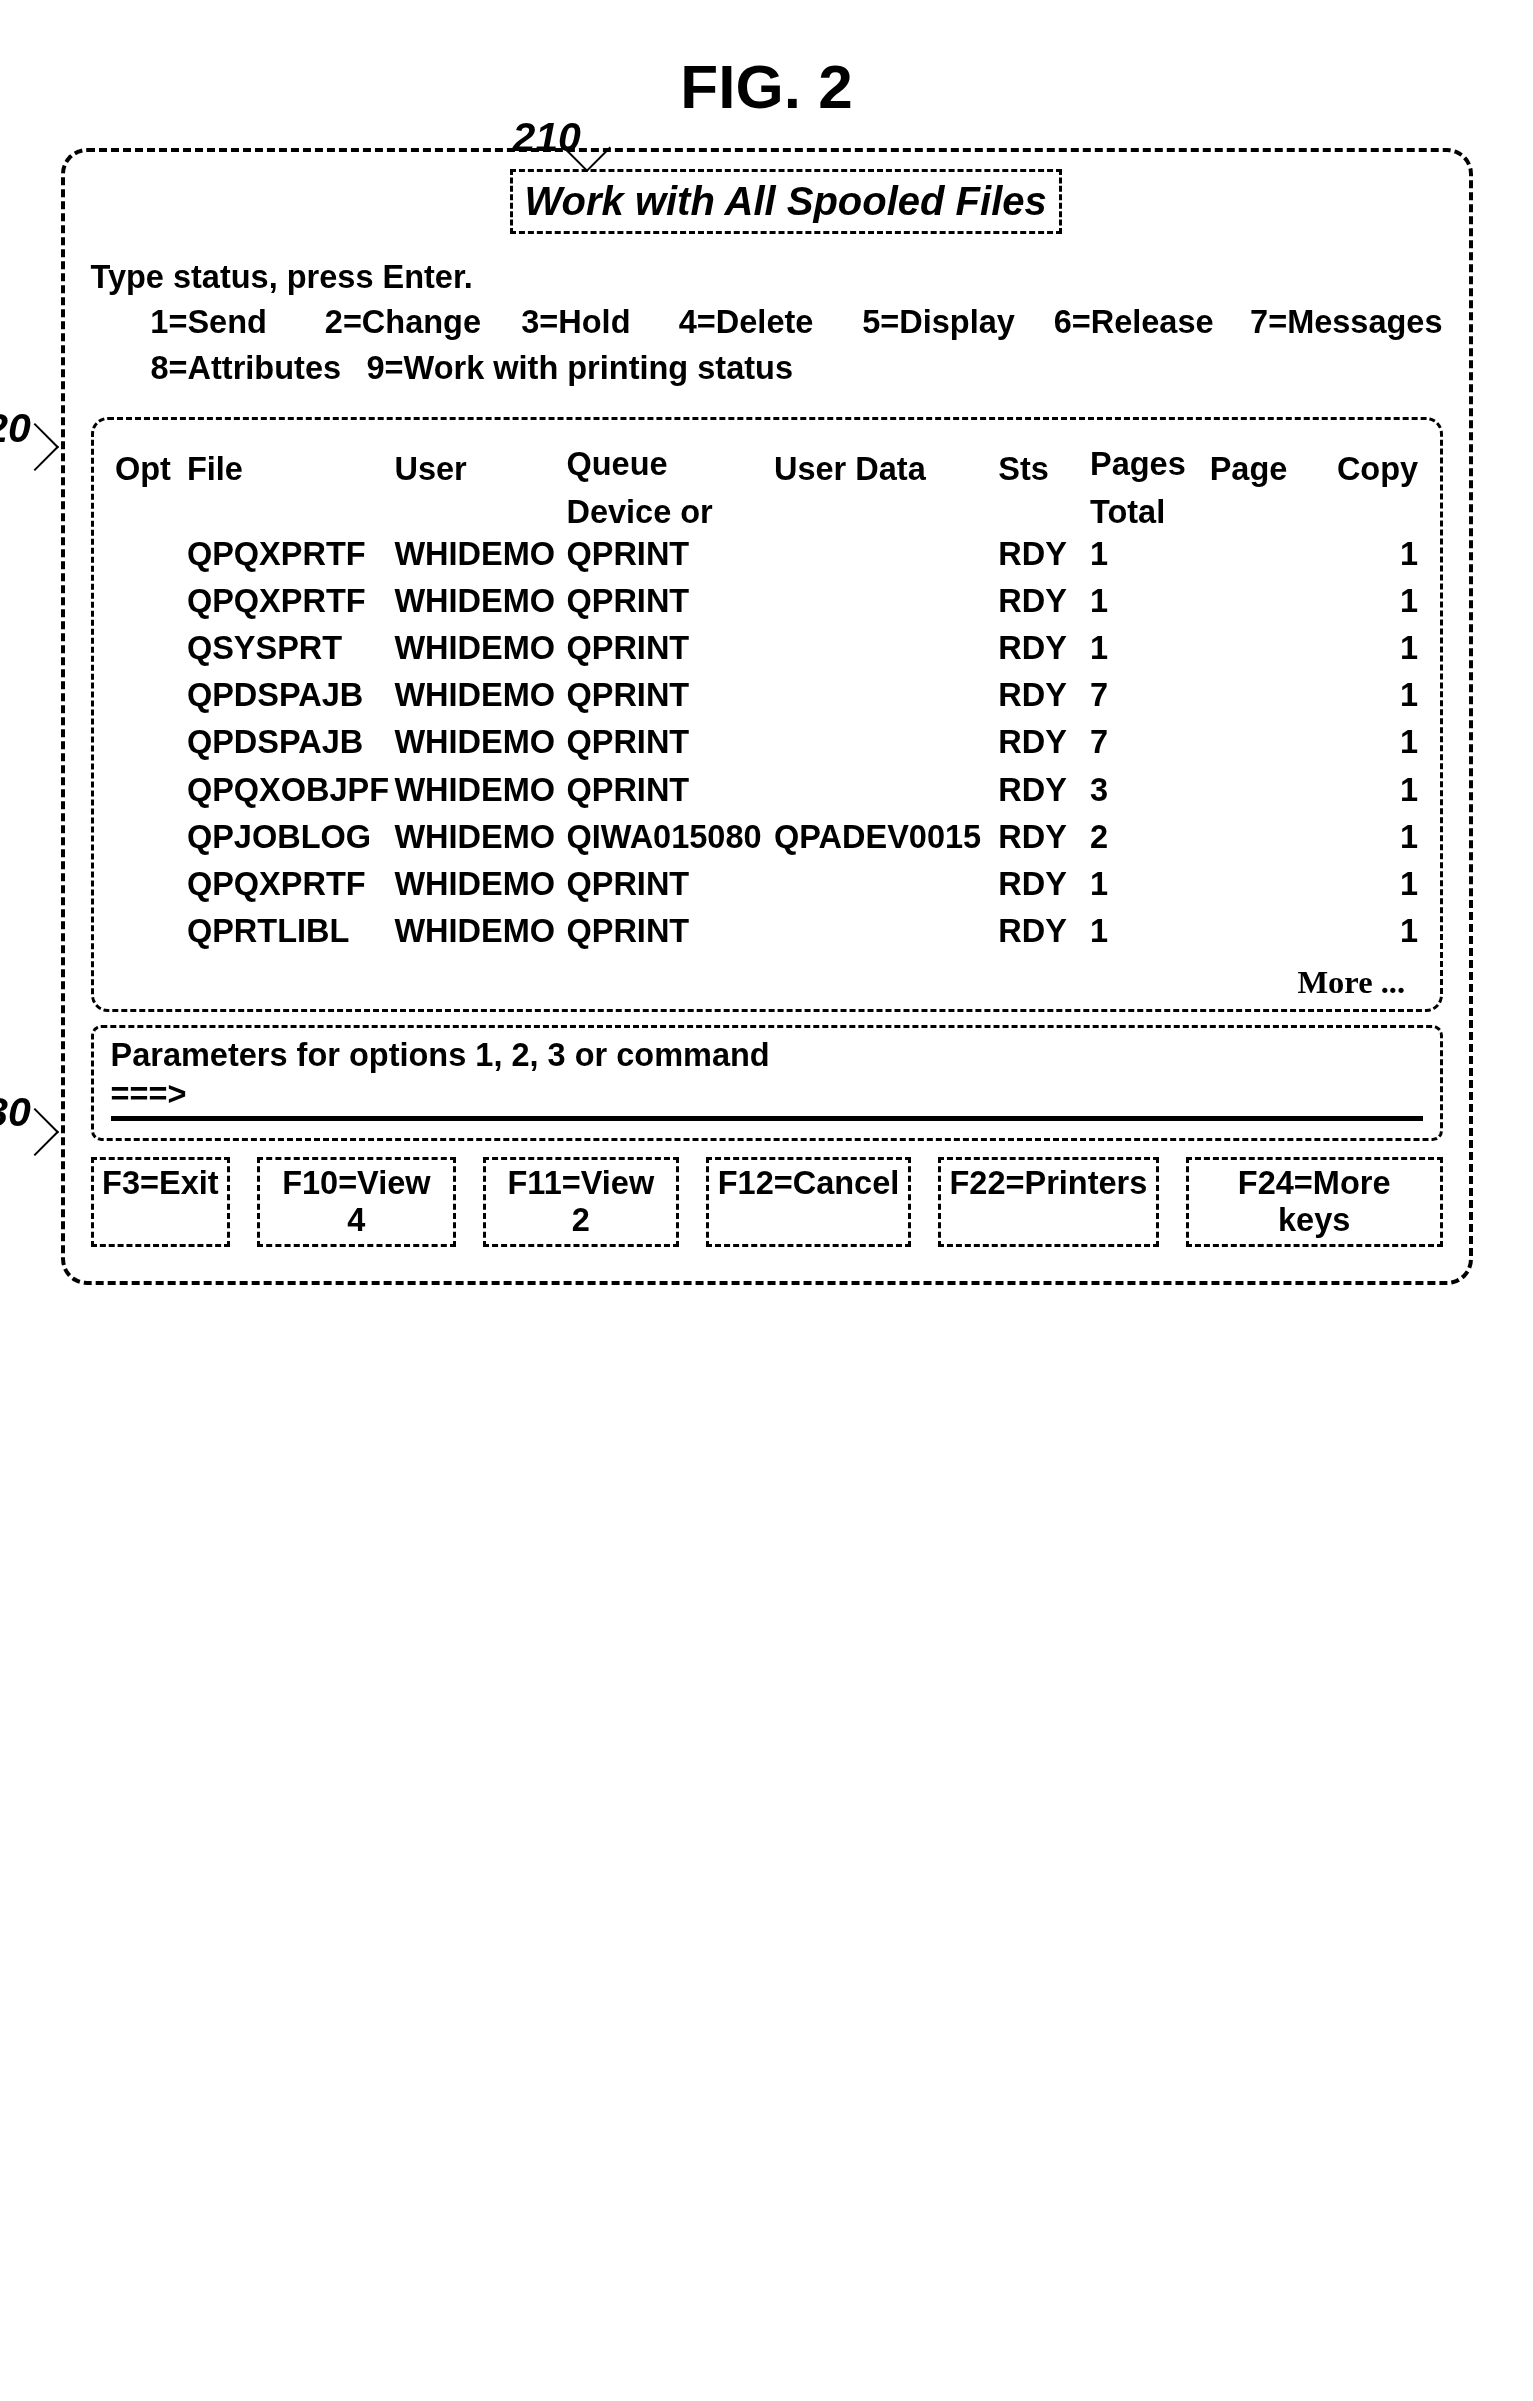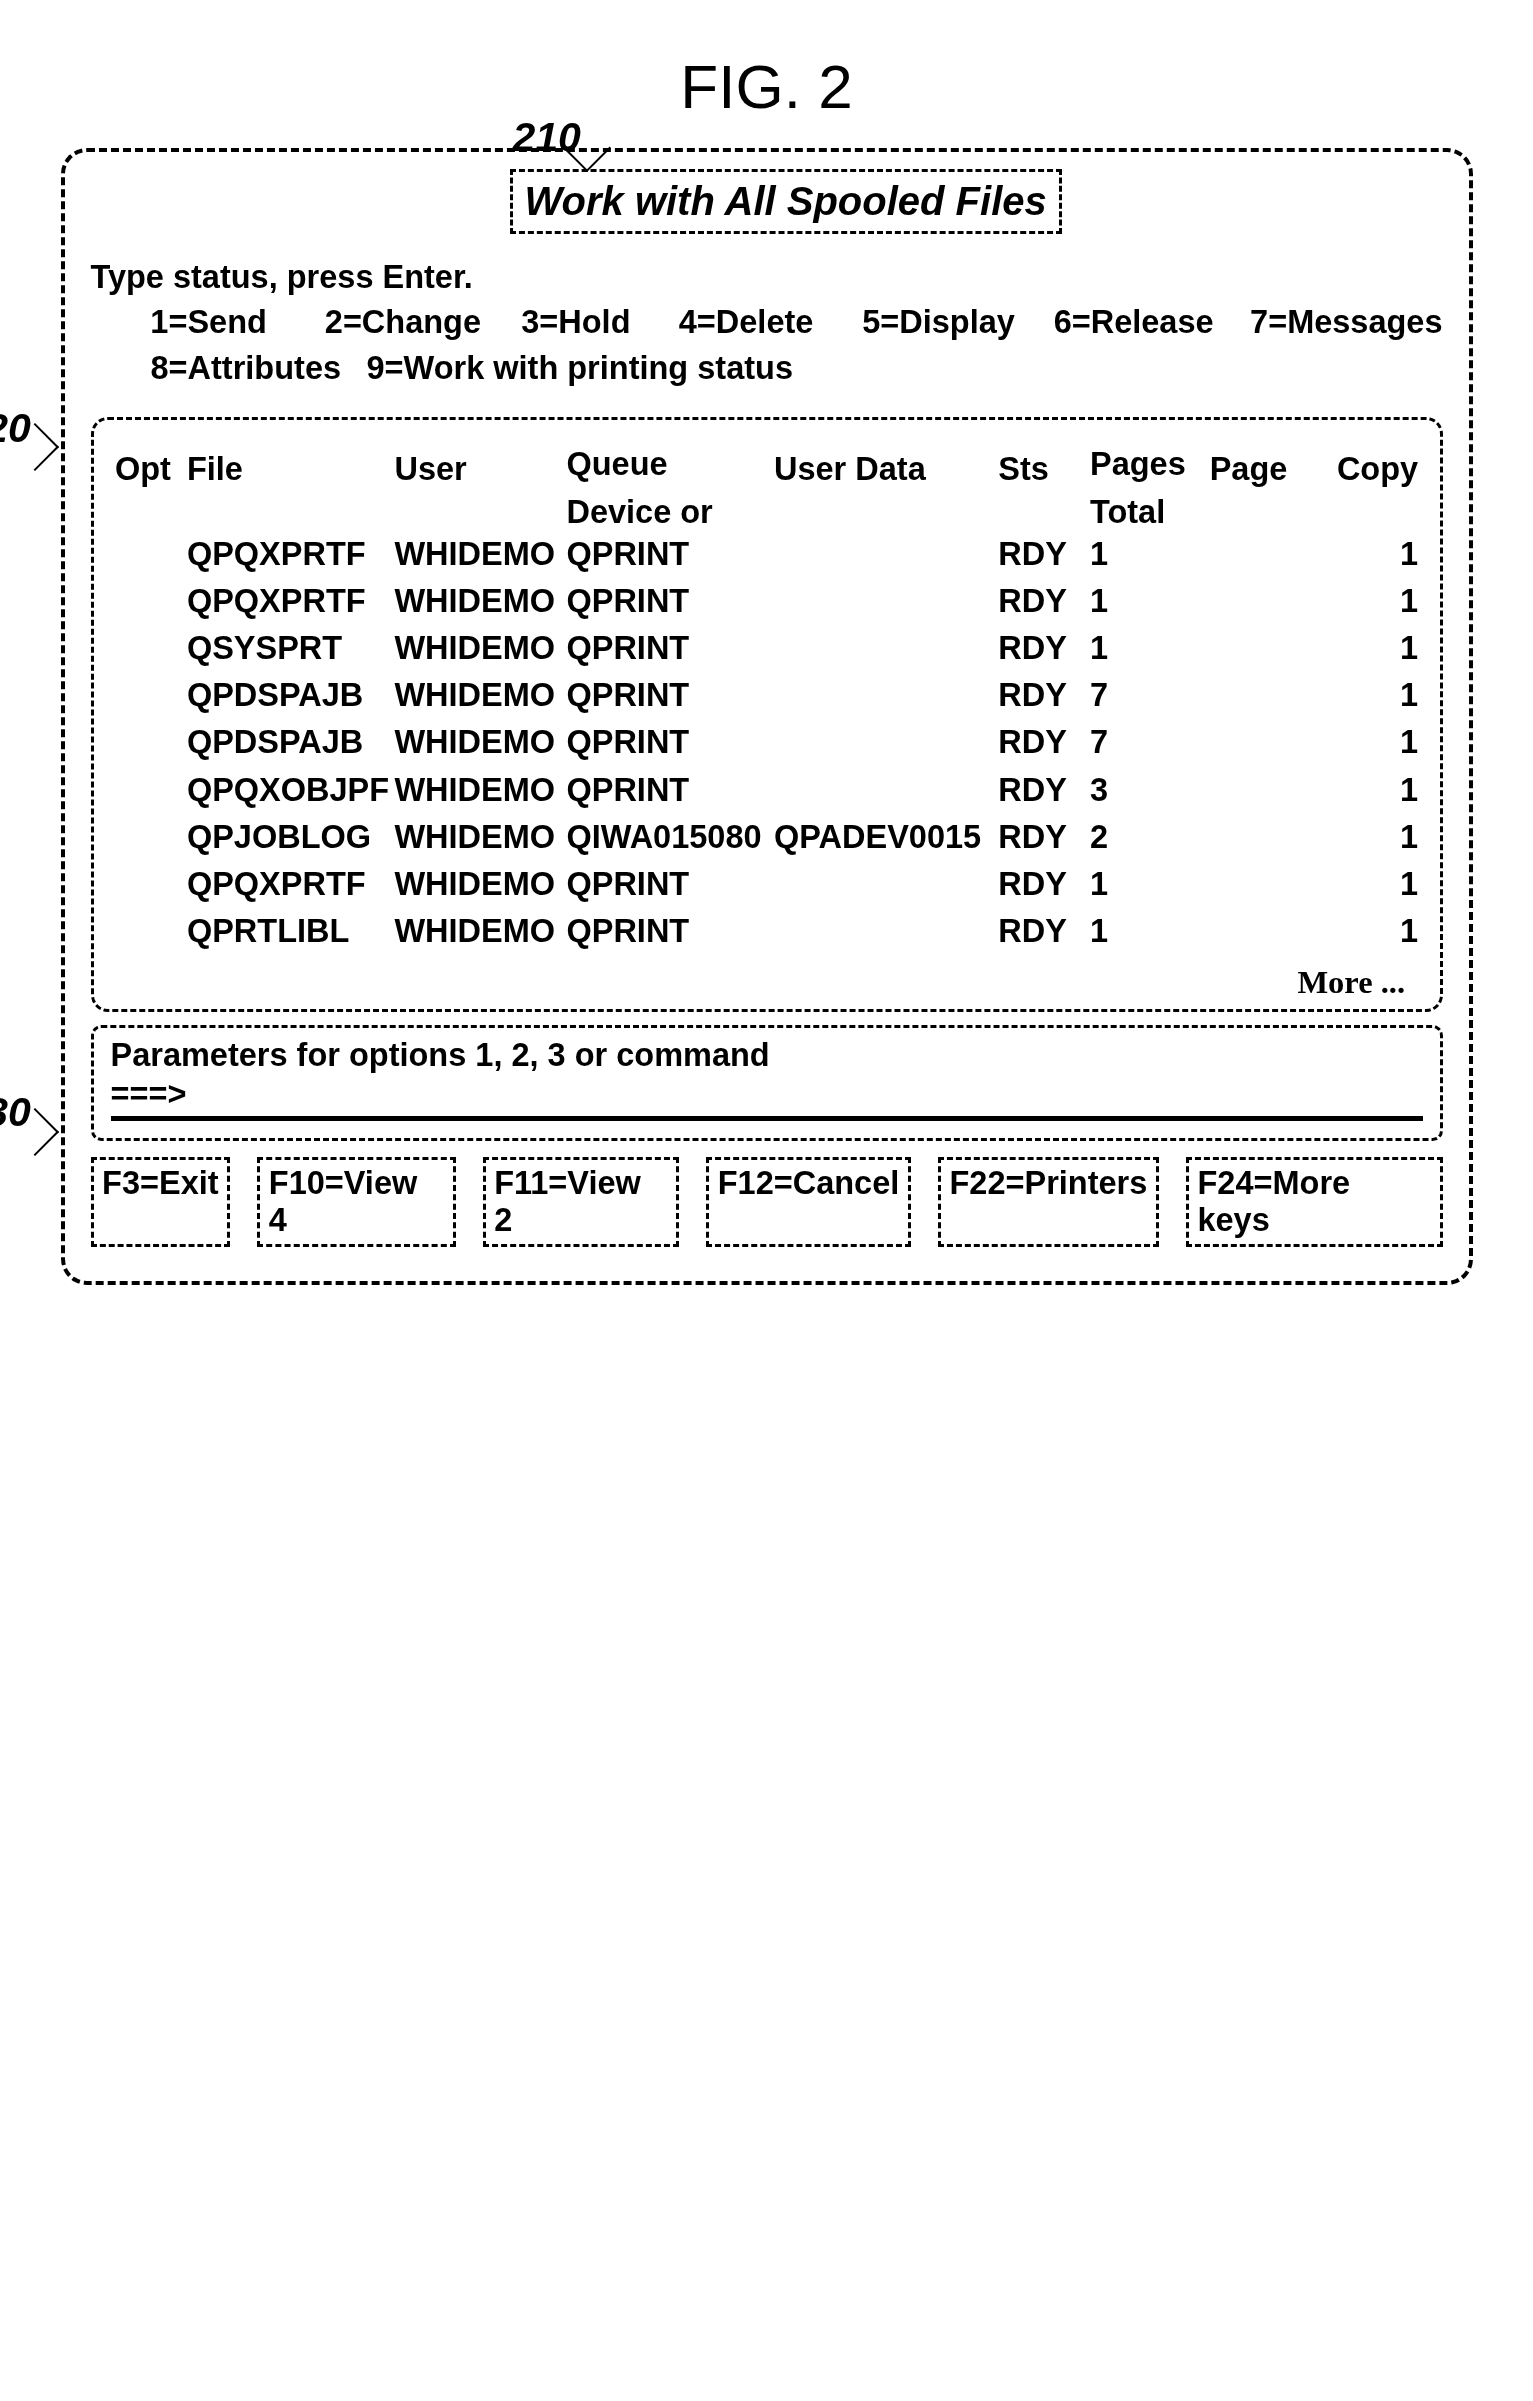--- a/index.html
+++ b/index.html
@@ -8,21 +8,21 @@
       box-sizing: border-box;
     }
     body {
       background: white;
       font-family: Arial, Helvetica, sans-serif;
       padding: 51px 34px;
     }
     .fig-title {
       text-align: center;
       font-size: 62px;
-      font-weight: normal;
+      font-weight: bold;
       margin-bottom: 26px;
     }
     .outer-wrapper {
       position: relative;
       width: 1412px;
       margin: 0 auto;
     }
     .callout-210 {
       position: absolute;
       top: -34px;
@@ -180,20 +180,21 @@
       height: 43px;
       margin-top: 4.3px;
       display: flex;
       align-items: center;
       padding-bottom: 5.1px;
     }
     .fkey-row {
       display: flex;
       gap: 27px;
       margin-top: 15.4px;
+      text-align: center;
     }
     .fkey-box {
       border: 3.4px dashed black;
       padding: 5.1px 8.6px;
       font-size: 32.5px;
     }
   </style>
 </head>
 <body>
 

